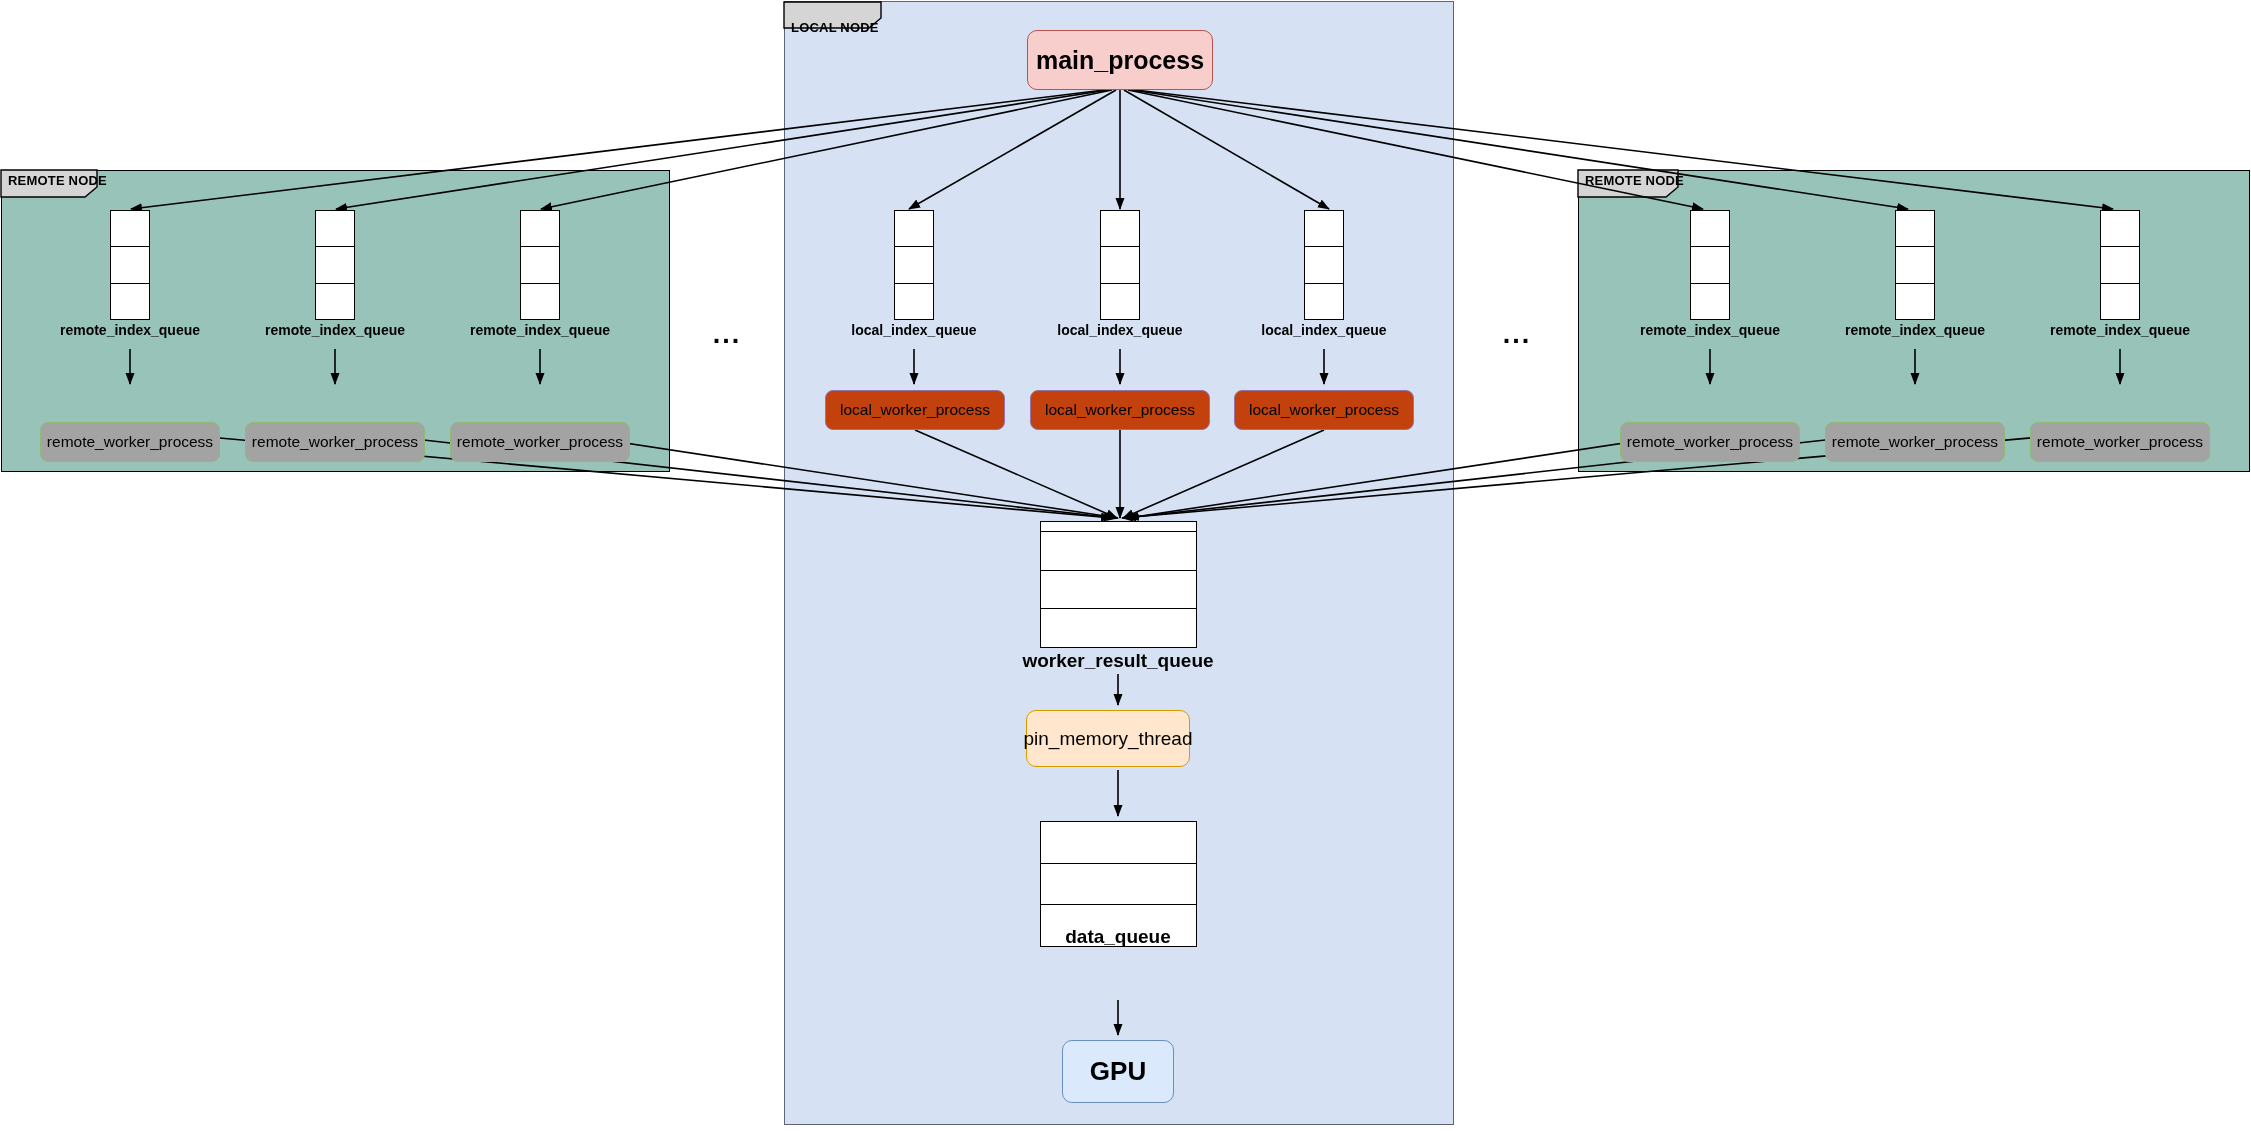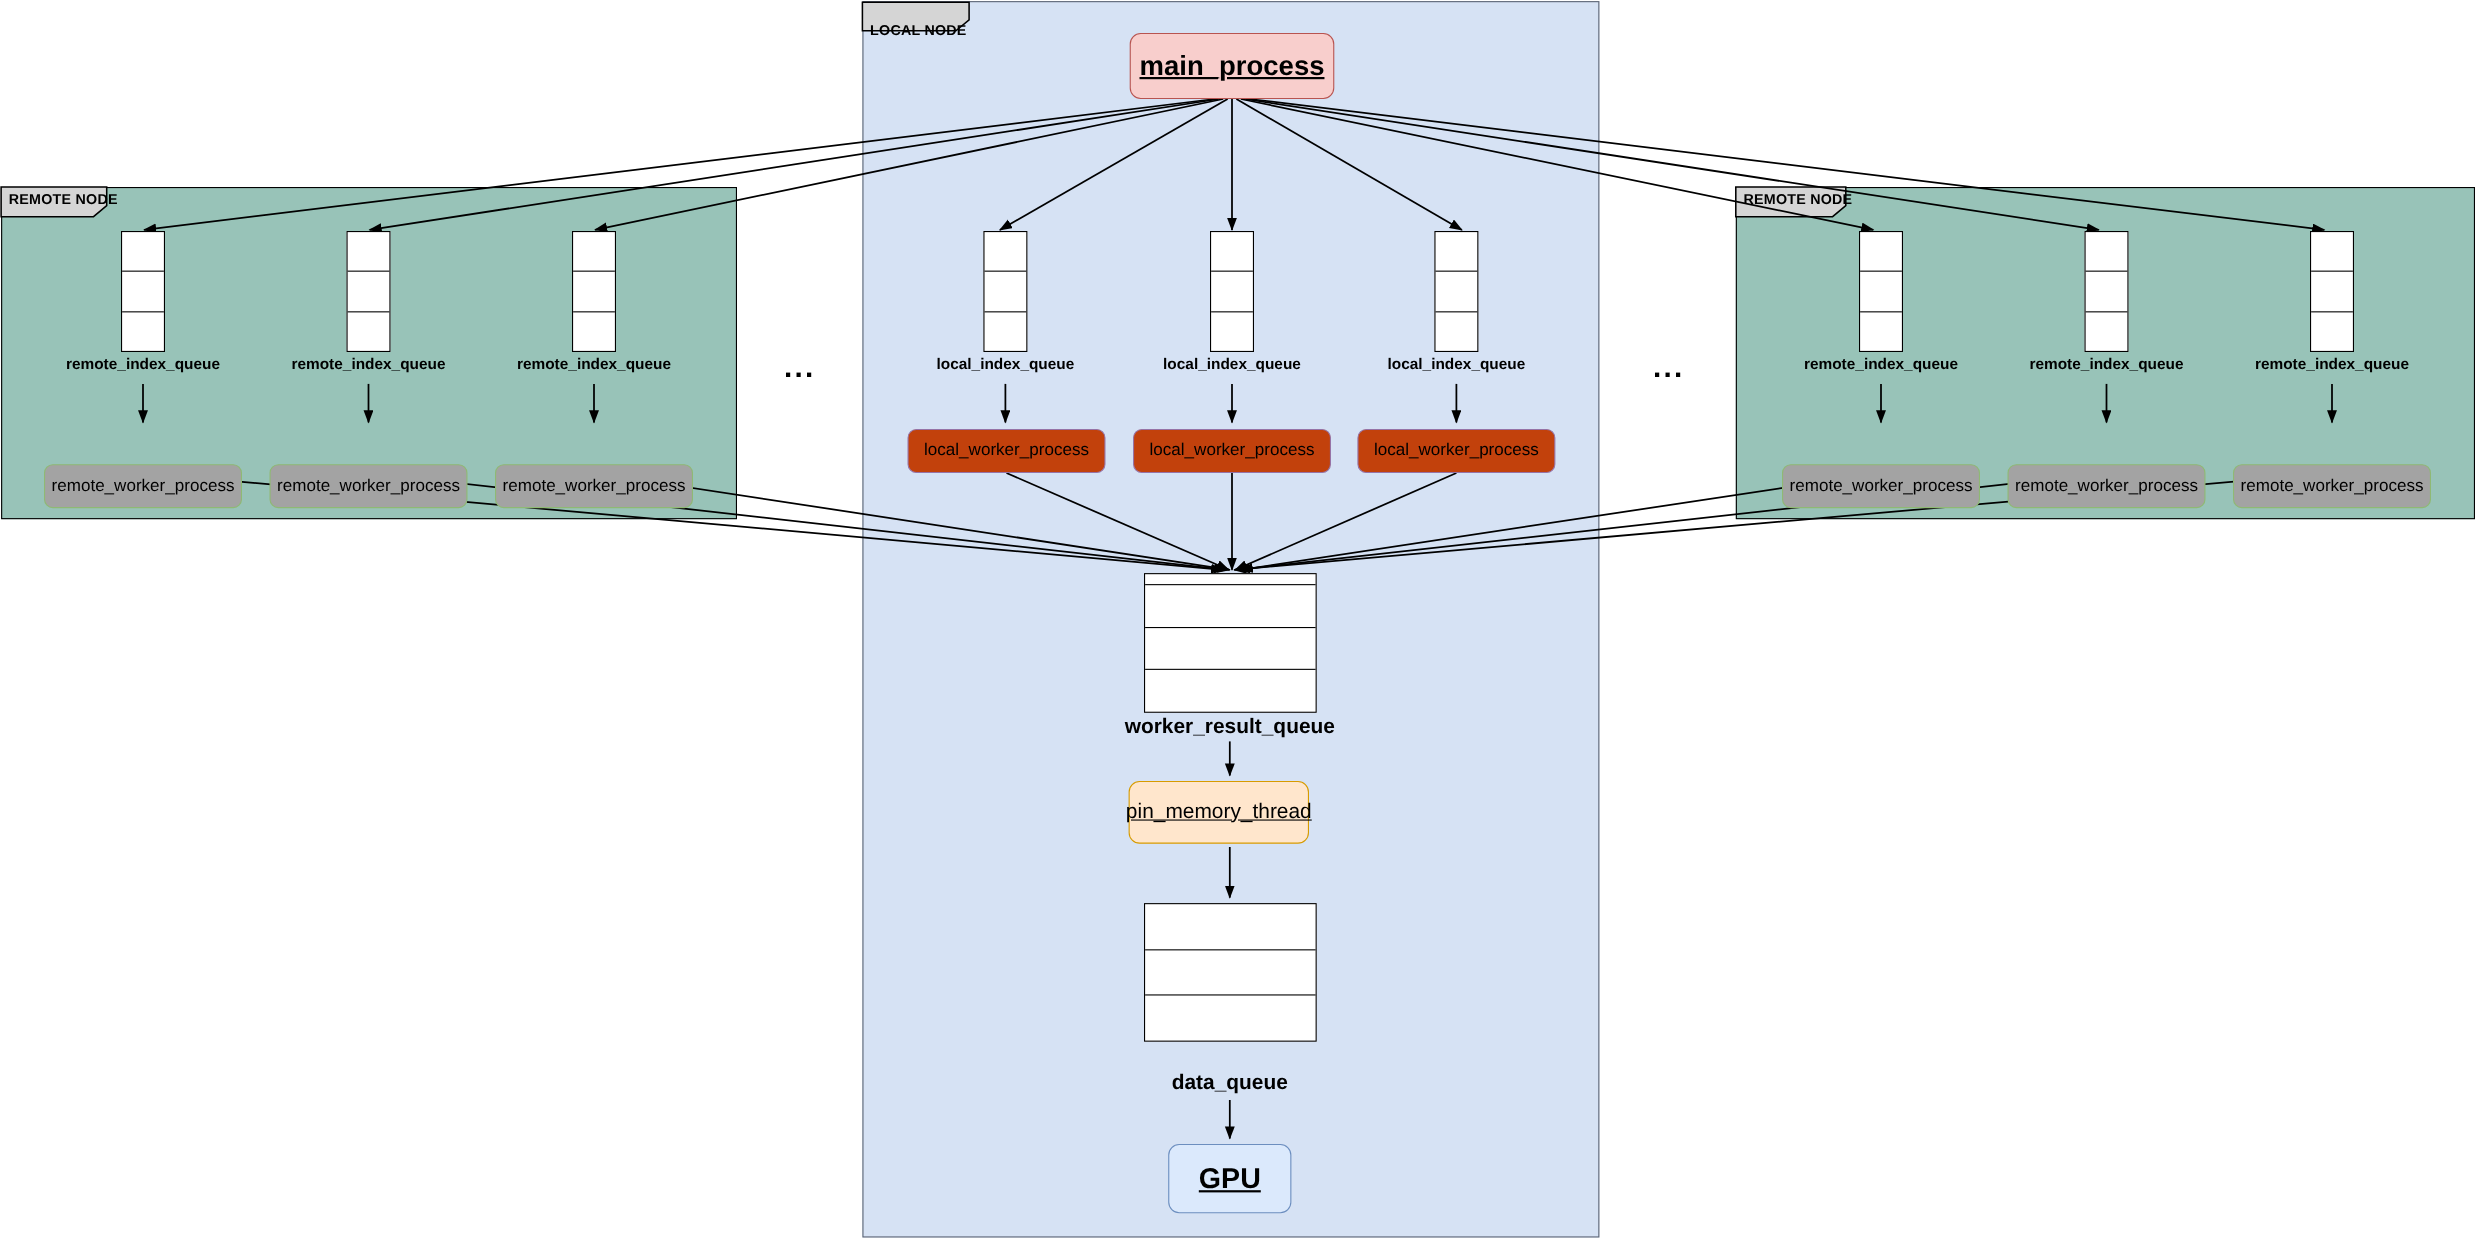--- a/index.html
+++ b/index.html
@@ -23,21 +23,21 @@
   .vq{position:absolute;top:210px;width:40px;height:110px;box-sizing:border-box;border:1.6px solid #000;background:#fff;display:flex;flex-direction:column;z-index:3;}
   .vq .cell{flex:1;box-sizing:border-box;border-top:1.6px solid #000;}
   .vq .cell:first-child{border-top:none;}
   
   .qlabel{position:absolute;z-index:4;font-weight:bold;font-size:14px;white-space:nowrap;transform:translateX(-50%);}
   
   .proc{position:absolute;top:390px;width:180px;height:40px;box-sizing:border-box;border-radius:8px;
         display:flex;align-items:center;justify-content:center;font-size:15.5px;white-space:nowrap;z-index:3;}
   .proc.green{background:#a3a3a3;border:1.6px solid #8fb974;margin-top:32px;}
   .proc.purple{background:#c2410c;border:1.6px solid #9673a6;}
-  .bigbox{position:absolute;box-sizing:border-box;border-radius:10px;display:flex;align-items:center;justify-content:center;z-index:3;text-decoration:underline;}
+  .bigbox{position:absolute;box-sizing:border-box;border-radius:10px;display:flex;align-items:center;justify-content:center;z-index:3;}
   .mainproc{left:1027px;top:30px;width:186px;height:60px;background:#f8cecc;border:1.6px solid #b85450;font-size:25px;font-weight:bold;}
   .pinmem{left:1026px;top:710px;width:164px;height:57px;background:#ffe6cc;border:1.6px solid #d79b00;font-size:19px;}
   .gpu{left:1062px;top:1040px;width:112px;height:63px;background:#dbe9fc;border:1.6px solid #6c8ebf;font-size:26px;font-weight:bold;}
   
   .hq{position:absolute;left:1040px;width:157px;box-sizing:border-box;border:1.6px solid #000;background:#fff;display:flex;flex-direction:column;z-index:3;}
   .hq .row{flex:1;box-sizing:border-box;border-top:1.6px solid #000;}
   .hq .row:first-child{border-top:none;}
   .hq .row.thin{flex:0 0 9px;}
   .clabel{position:absolute;z-index:4;font-weight:bold;font-size:19px;white-space:nowrap;transform:translateX(-50%);}
   .dots{position:absolute;z-index:4;font-weight:bold;font-size:27px;letter-spacing:2px;transform:translate(-50%,-50%);}
@@ -188,17 +188,17 @@
   </div>
   <div class="clabel" style="left:1118px;top:650px">worker_result_queue</div>
 
   <div class="bigbox pinmem">pin_memory_thread</div>
 
   <div class="hq" style="top:821px;height:126px">
     <div class="row"></div>
     <div class="row"></div>
     <div class="row"></div>
   </div>
-  <div class="clabel" style="left:1118px;top:974px">data_queue</div>
+  <div class="clabel" style="left:1118px;top:926px">data_queue</div>
 
   <div class="bigbox gpu">GPU</div>
 
 </div>
 
 </body></html>

